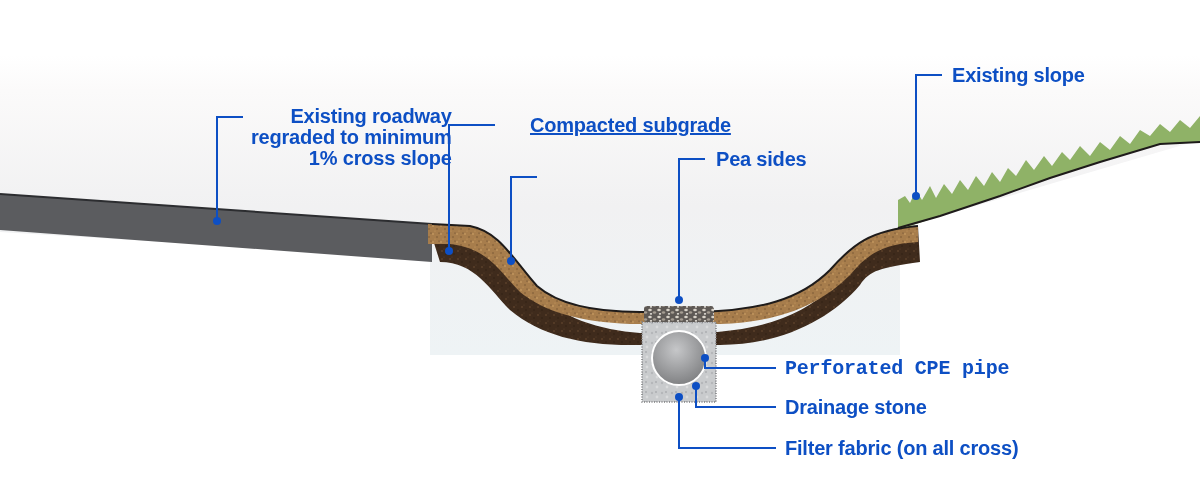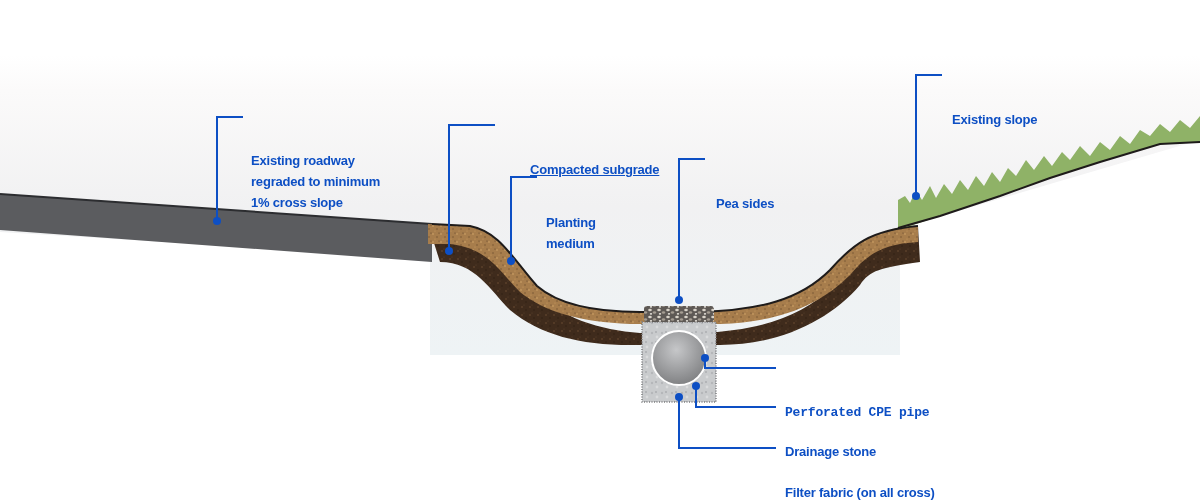--- a/index.html
+++ b/index.html
@@ -8,25 +8,24 @@
       background: #ffffff;
       font-family: "Liberation Sans", sans-serif;
     }
     #stage { position: relative; width: 1200px; height: 500px; }
     #stage svg { position: absolute; left: 0; top: 0; }
     .label {
       position: absolute;
       color: #0d4fc4;
       font-family: "Liberation Sans", sans-serif;
       font-weight: bold;
-      font-size: 13px;
+      font-size: 20px;
       line-height: 21px;
       letter-spacing: -0.2px;
       white-space: pre-line;
-      margin-top: 44px;
     }
   </style>
 </head>
 <body>
 
 <div id="stage">
   <svg width="1200" height="500" viewBox="0 0 1200 500">
     <defs>
       <linearGradient id="skyGrad" x1="0" y1="0" x2="0" y2="1">
         <stop offset="0" stop-color="#ffffff"></stop>
@@ -101,24 +100,22 @@
       <circle cx="449" cy="251" r="4"></circle>
       <circle cx="511" cy="261" r="4"></circle>
       <circle cx="679" cy="300" r="4"></circle>
       <circle cx="916" cy="196" r="4"></circle>
       <circle cx="705" cy="358" r="4"></circle>
       <circle cx="696" cy="386" r="4"></circle>
       <circle cx="679" cy="397" r="4"></circle>
     </g>
   </svg>
 
-  <div class="label" style="left:251px; top:106px;">Existing roadway
+  <div class="label" style="left:251px; top:106px;text-align:right;">Existing roadway
 regraded to minimum
 1% cross slope</div>
   <div class="label" style="left:530px; top:115px;text-decoration:underline;">Compacted subgrade</div>
-  <div class="label" style="left:546px; top:168px;">Planting
-medium</div>
   <div class="label" style="left:716px; top:149px;">Pea sides</div>
   <div class="label" style="left:952px; top:65px;">Existing slope</div>
   <div class="label" style="left:785px; top:358px;font-family:Liberation Mono, monospace;">Perforated CPE pipe</div>
   <div class="label" style="left:785px; top:397px;">Drainage stone</div>
   <div class="label" style="left:785px; top:438px;">Filter fabric (on all cross)</div>
 </div>
 
 </body></html>

